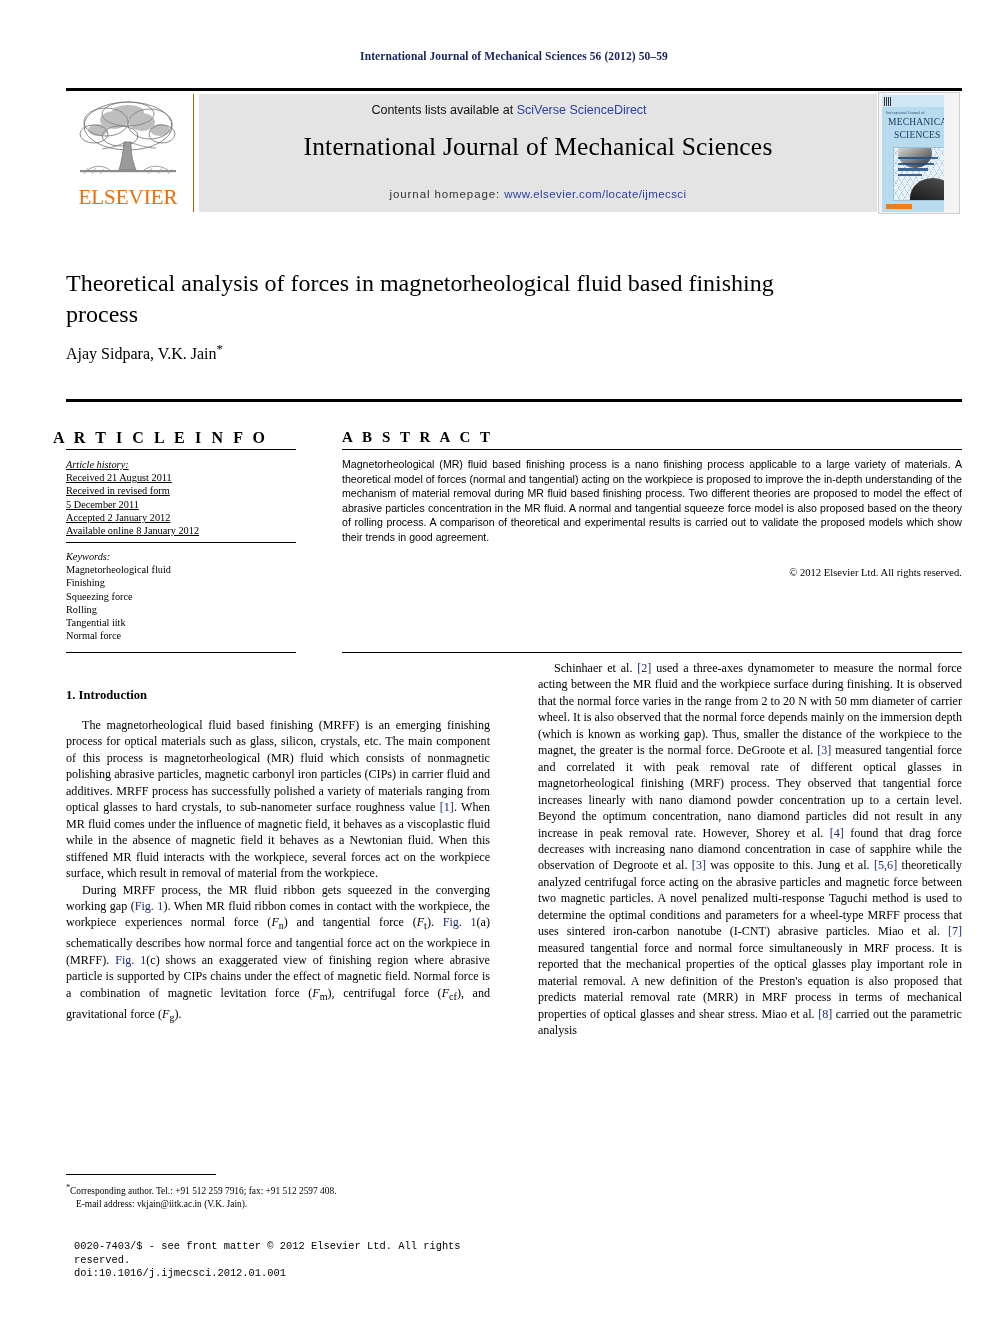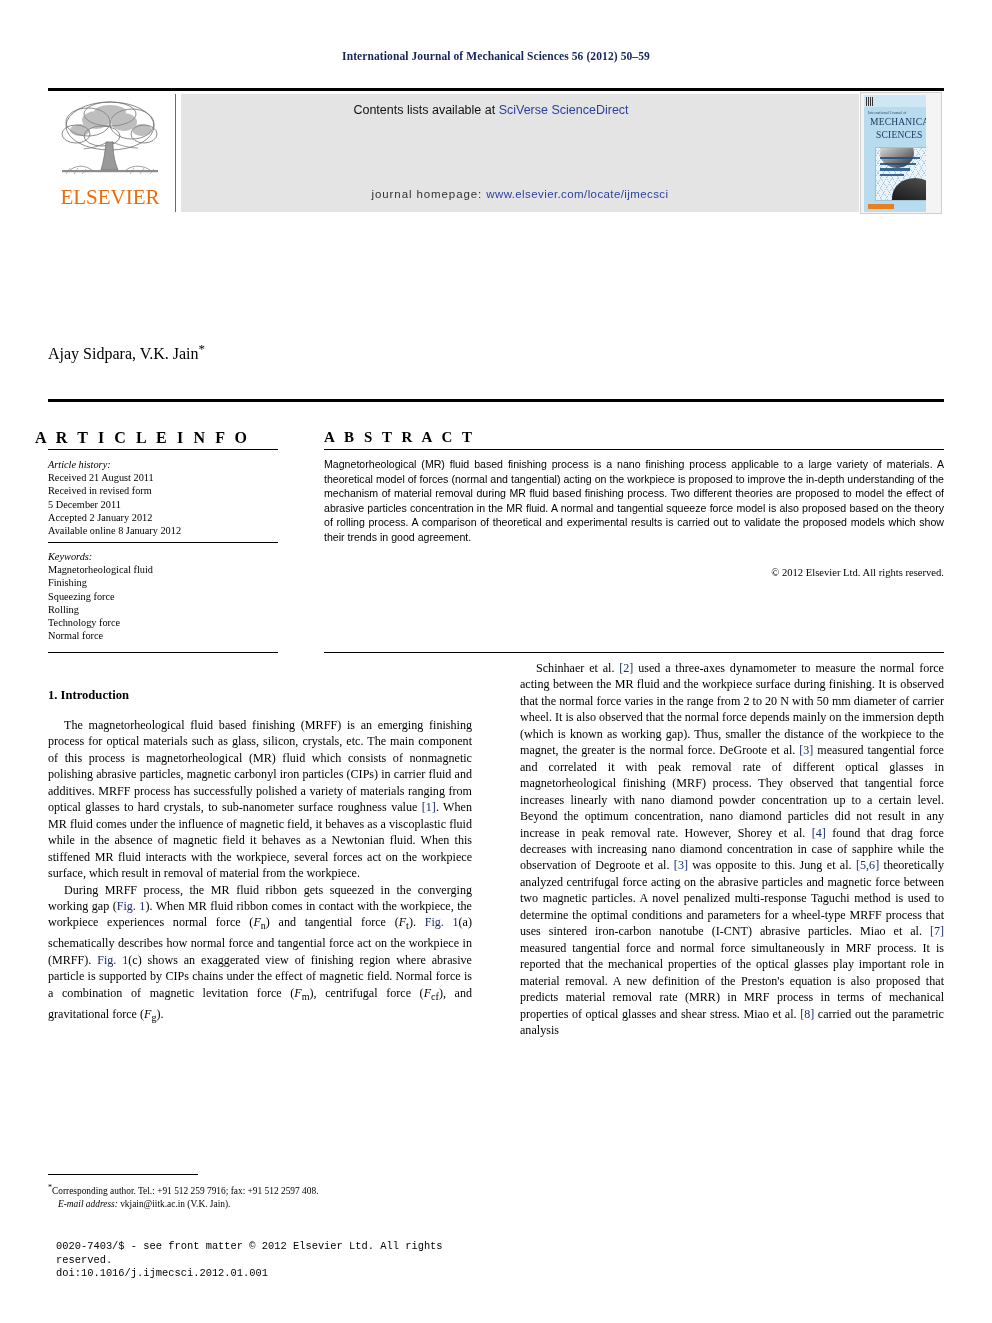--- a/index.html
+++ b/index.html
@@ -12,20 +12,21 @@
     height: 1323px;
     position: relative;
     font-family: "Liberation Serif", "DejaVu Serif", serif;
     color: #000;
     overflow: hidden;
   }
   .page {
     position: absolute;
     inset: 0;
     padding: 0;
+    margin-left: 18px;
   }
 
   
   .running-head {
     position: absolute;
     top: 50px;
     left: 0;
     width: 992px;
     text-align: center;
     font-family: "Liberation Serif", serif;
@@ -254,20 +255,21 @@
     position: absolute; left: 324px; top: 449px; width: 620px; height: 1px; background: #000;
   }
   .info-history {
     position: absolute;
     top: 458px;
     left: 48px;
     width: 235px;
     font-size: 10.3px;
     line-height: 13.2px;
     font-family: "Liberation Serif", serif;
+    text-decoration: underline;
   }
   .info-history .lbl { font-style: italic; }
   .rule-info-mid {
     position: absolute; left: 48px; top: 542px; width: 230px; height: 1px; background: #000;
   }
   .info-keywords {
     position: absolute;
     top: 550px;
     left: 48px;
     width: 235px;
@@ -347,21 +349,21 @@
   }
   .footnote {
     position: absolute;
     top: 1182px;
     left: 48px;
     width: 424px;
     font-size: 9.4px;
     line-height: 12.4px;
     font-family: "Liberation Serif", serif;
   }
-  .footnote .em { font-style: italic; }
+  .footnote .em { }
   .footnote .star { font-size: 8px; vertical-align: super; }
   .imprint {
     position: absolute;
     top: 1240px;
     left: 56px;
     width: 440px;
     font-size: 10.4px;
     line-height: 13.6px;
     font-family: Liberation Mono, monospace;
   }
@@ -411,20 +413,21 @@
             <path d="M94 78 L98 73"></path>
         </g>
       </svg>
       <div class="elsevier-word">ELSEVIER</div>
     </div>
 
     <div class="banner">
       <div class="banner-line1">
         <span>Contents lists available at </span><span class="sd">SciVerse ScienceDirect</span>
       </div>
+      <div class="banner-title">International Journal of Mechanical Sciences</div>
       <div class="banner-line3">
         <span>journal homepage: </span><span class="url">www.elsevier.com/locate/ijmecsci</span>
       </div>
     </div>
 
     <div class="cover">
       <div class="cover-inner">
         <div class="cover-topstripe"></div>
         <div class="cover-barcode"></div>
         <div class="cover-kicker">International Journal of</div>
@@ -440,20 +443,21 @@
           <i style="width:36px"></i>
           <i style="width:30px"></i>
           <i style="width:24px"></i>
         </div>
         <div class="cover-foot">Editor-in-Chief</div>
         <span class="sd-badge" style="position:absolute;bottom:3px;left:4px;width:26px;height:5px;background:#e98020;display:block"></span>
       </div>
     </div>
   </div>
 
+  <div class="title">Theoretical analysis of forces in magnetorheological fluid based finishing process</div>
   <div class="authors">
     <span>Ajay Sidpara, V.K. Jain</span><sup>*</sup>
   </div>
 
   <div class="rule-thick"></div>
 
   <div class="hdr-info">A R T I C L E  I N F O</div>
   <div class="rule-info-top"></div>
   <div class="info-history">
     <div class="lbl">Article history:</div>
@@ -463,21 +467,21 @@
     <div>Accepted 2 January 2012</div>
     <div>Available online 8 January 2012</div>
   </div>
   <div class="rule-info-mid"></div>
   <div class="info-keywords">
     <div class="lbl">Keywords:</div>
     <div>Magnetorheological fluid</div>
     <div>Finishing</div>
     <div>Squeezing force</div>
     <div>Rolling</div>
-    <div>Technology force</div>
+    <div>Tangential iitk</div>
     <div>Normal force</div>
   </div>
   <div class="rule-info-bot"></div>
 
   <div class="hdr-abs">A B S T R A C T</div>
   <div class="rule-abs-top"></div>
   <div class="abstract-body">Magnetorheological (MR) fluid based finishing process is a nano finishing process applicable to a large variety of materials. A theoretical model of forces (normal and tangential) acting on the workpiece is proposed to improve the in-depth understanding of the mechanism of material removal during MR fluid based finishing process. Two different theories are proposed to model the effect of abrasive particles concentration in the MR fluid. A normal and tangential squeeze force model is also proposed based on the theory of rolling process. A comparison of theoretical and experimental results is carried out to validate the proposed models which show their trends in good agreement.</div>
   <div class="abstract-copy">© 2012 Elsevier Ltd. All rights reserved.</div>
   <div class="rule-abs-bot"></div>
 

